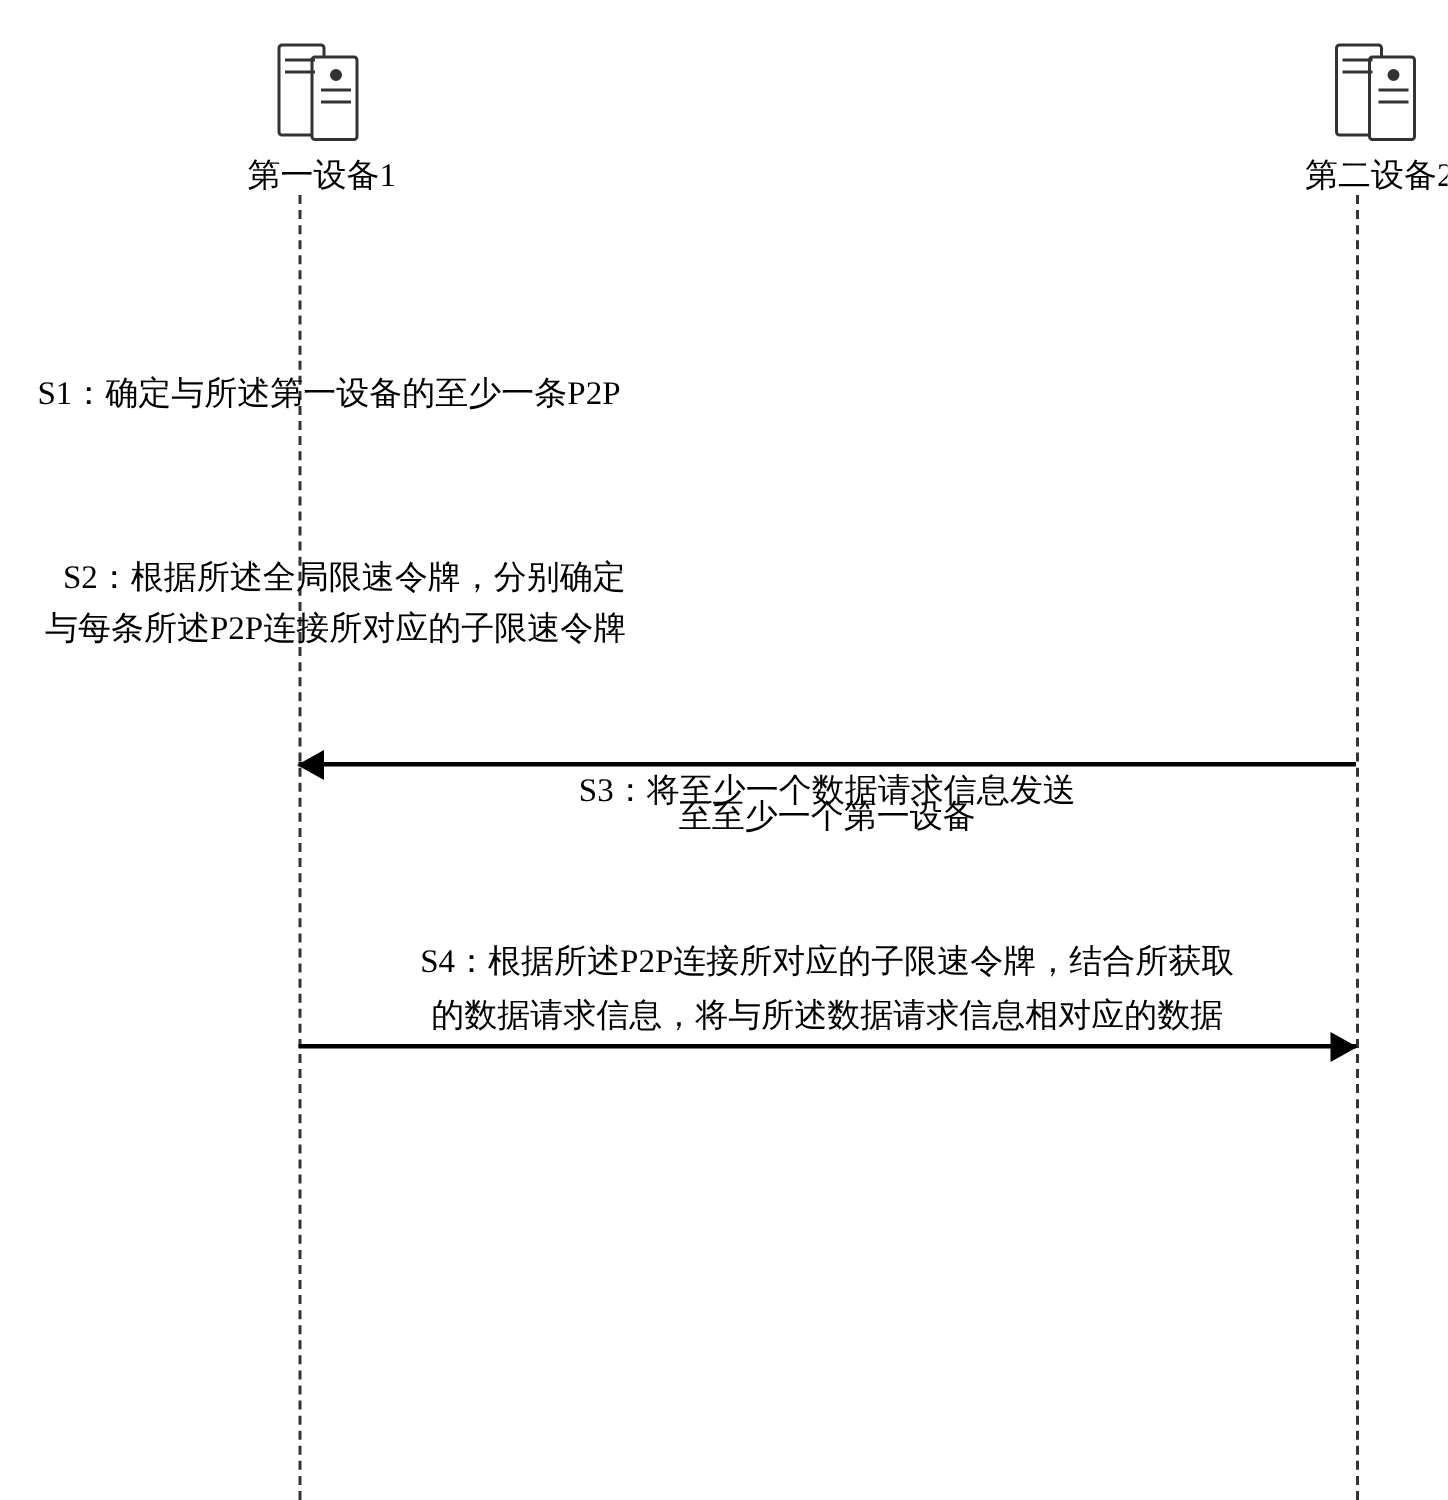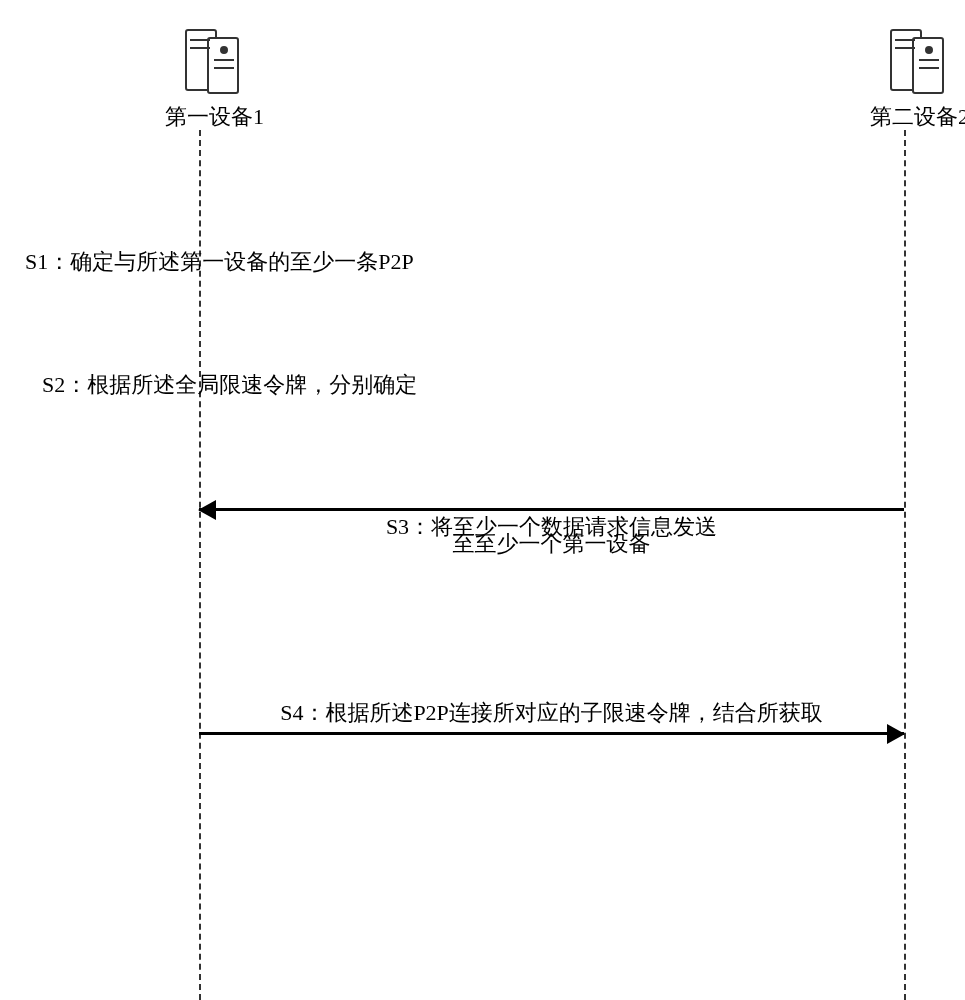--- a/index.html
+++ b/index.html
@@ -75,21 +75,21 @@
   .arrow-right::after {
     content: '';
     position: absolute;
     right: -1px;
     top: -8px;
     border-top: 10px solid transparent;
     border-bottom: 10px solid transparent;
     border-left: 18px solid #000;
   }
   .s3 { top: 510px; }
-  .s4 { top: 696px; }
+  .s4 { top: 624px; }
   .s3 .msg-line { margin-top: -38px; }
   .s3 .below { margin-top: 16px; }
 </style>
 </head>
 <body>
 
 <div class="actor actor-1">
   <div class="server-icon">
     <svg viewBox="0 0 70 80">
       <g fill="#fff" stroke="#333" stroke-width="2">
@@ -125,24 +125,26 @@
 
 <div class="lifeline lifeline-1"></div>
 <div class="lifeline lifeline-2"></div>
 
 <div class="self-step s1">
   <div>S1：确定与所述第一设备的至少一条P2P</div>
 </div>
 
 <div class="self-step s2">
   <div style="padding-left:12px">S2：根据所述全局限速令牌，分别确定</div>
+  <div>与每条所述P2P连接所对应的子限速令牌</div>
 </div>
 
 <div class="msg s3">
   <div class="msg-text">S3：将至少一个数据请求信息发送</div>
   <div class="msg-line arrow-left"></div>
   <div class="msg-text below">至至少一个第一设备</div>
 </div>
 
 <div class="msg s4">
   <div class="msg-text">S4：根据所述P2P连接所对应的子限速令牌，结合所获取</div>
+  <div class="msg-text">的数据请求信息，将与所述数据请求信息相对应的数据</div>
   <div class="msg-line arrow-right"></div>
 </div>
 
 </body></html>

